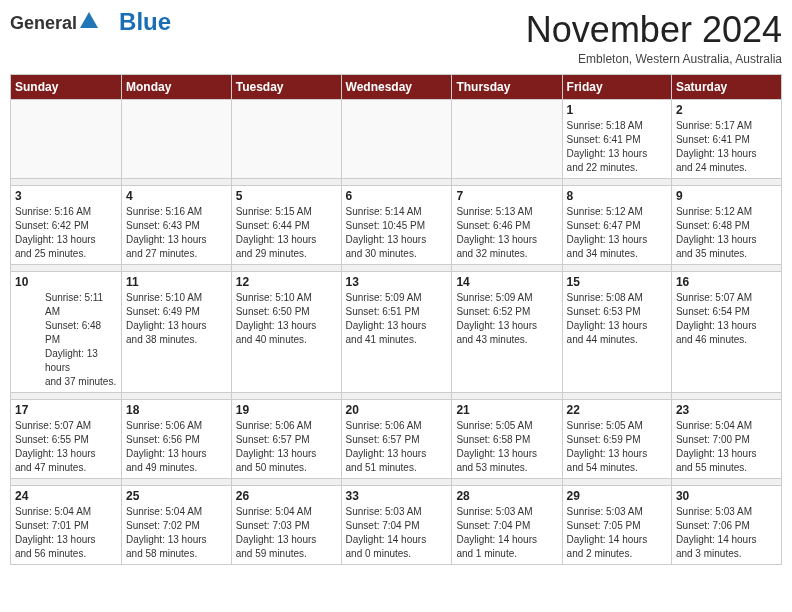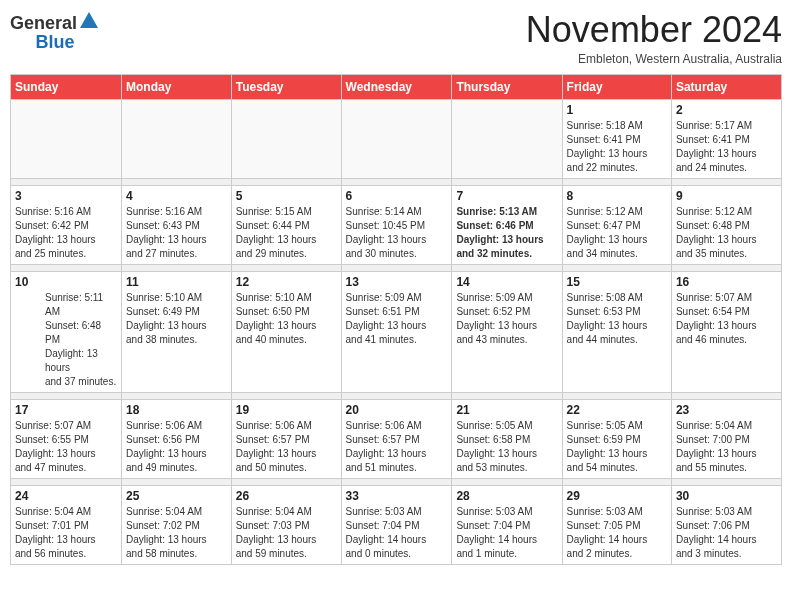--- a/index.html
+++ b/index.html
@@ -11,57 +11,58 @@
       padding: 10px;
     }
     .header {
       display: flex;
       align-items: flex-start;
       justify-content: space-between;
       margin-bottom: 8px;
     }
     .logo {
       display: flex;
-      flex-direction: column;
-      align-items: center;
+      flex-direction: row;
+      align-items: flex-end;
     }
     .logo-text {
       display: flex;
       align-items: center;
     }
     .logo-general {
       font-size: 18px;
       font-weight: bold;
       color: #333;
     }
     .logo-blue {
-      font-size: 18px;
+      font-size: 24px;
       font-weight: bold;
       color: #1a6eb5;
+      margin-left: 19px;
     }
     .title-area {
       text-align: right;
     }
     .month-title {
       font-size: 36px;
       font-weight: normal;
       color: #222;
       line-height: 1.1;
     }
     .location {
       font-size: 12px;
       color: #444;
       margin-top: 2px;
     }
     .calendar {
       width: 100%;
       border-collapse: collapse;
     }
     .calendar th {
-      background-color: #ef4444;
+      background-color: #7f1d1d;
       color: #fff;
       font-size: 12px;
       font-weight: bold;
       padding: 5px 4px;
       text-align: left;
       border: 1px solid #ccc;
     }
     .calendar td {
       vertical-align: top;
       border: 1px solid #ccc;
@@ -182,21 +183,21 @@
         </td>
         <td>
           <span class="day-num">6</span>
           <div class="day-info" style="white-space: pre-line;">Sunrise: 5:14 AM
 Sunset: 10:45 PM
 Daylight: 13 hours
 and 30 minutes.</div>
         </td>
         <td>
           <span class="day-num">7</span>
-          <div class="day-info" style="white-space: pre-line; font-weight: bold;">Sunrise: 5:13 AM
+          <div class="day-info" style="white-space: pre-line;">Sunrise: 5:13 AM
 Sunset: 6:46 PM
 Daylight: 13 hours
 and 32 minutes.</div>
         </td>
         <td>
           <span class="day-num">8</span>
           <div class="day-info" style="white-space: pre-line;">Sunrise: 5:12 AM
 Sunset: 6:47 PM
 Daylight: 13 hours
 and 34 minutes.</div>

